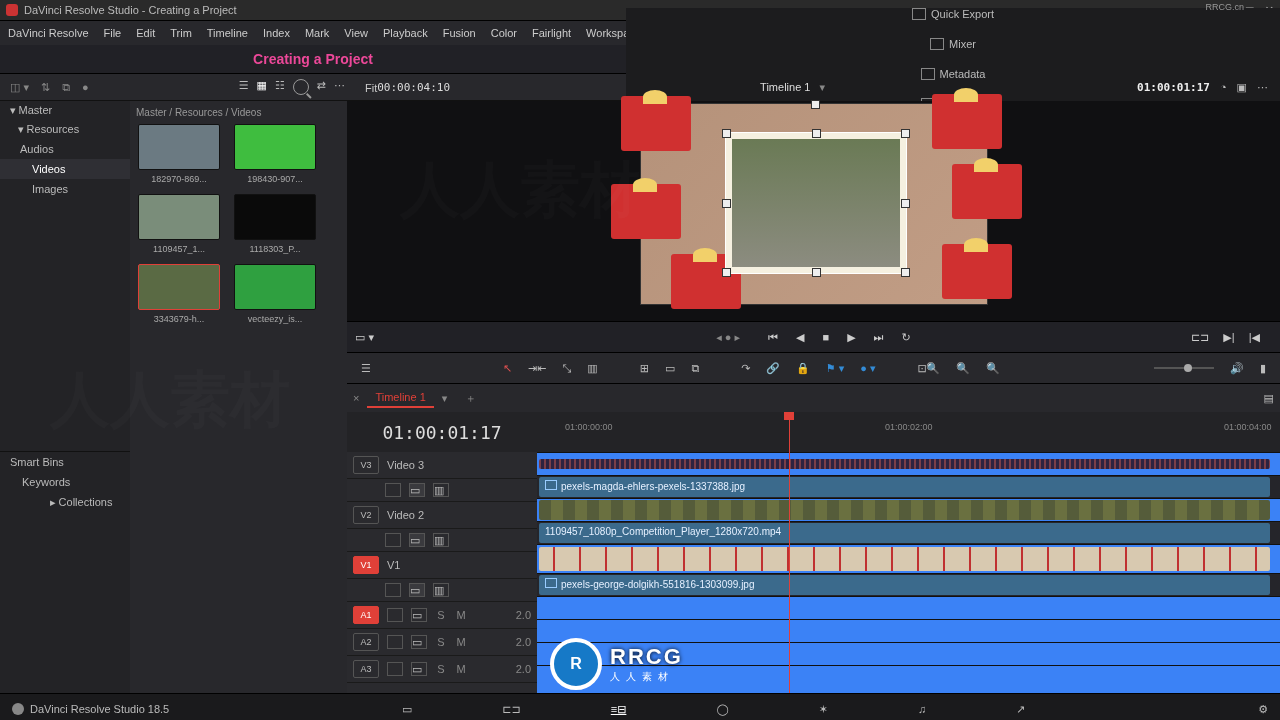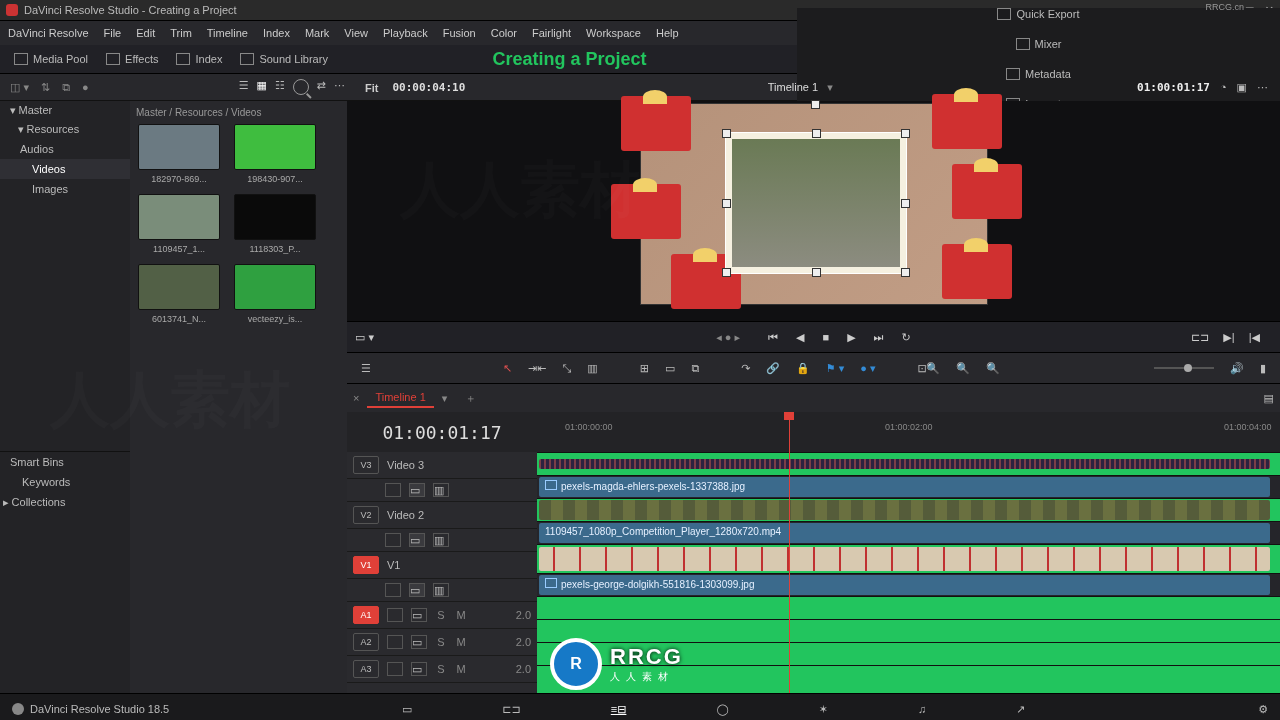--- a/index.html
+++ b/index.html
@@ -4,21 +4,21 @@
 <style>
   html,body{margin:0;padding:0;width:1280px;height:720px;background:#1e1e1e;color:#bbb;font-family:sans-serif;font-size:11px;overflow:hidden;}
   .titlebar{height:20px;background:#2a2a2a;display:flex;align-items:center;padding:0 6px;justify-content:space-between;border-bottom:1px solid #000;}
   .titlebar .left{display:flex;align-items:center;gap:6px;}
   .titlebar .logo{width:12px;height:12px;background:#c33;border-radius:3px;}
   .winbtns{display:flex;gap:10px;color:#aaa;}
   .menubar{height:24px;background:#28282c;display:flex;align-items:center;padding:0 8px;gap:15px;color:#ccc;}
   .toolbar1{height:28px;background:#212126;display:flex;align-items:center;border-bottom:1px solid #000;}
   .toolbar1 .left, .toolbar1 .right{display:flex;align-items:center;gap:18px;padding:0 14px;}
   .toolbar1 .right{margin-left:auto;}
-  .toolbar1 .center{flex:1;text-align:center;color:#22c55e;font-size:18px;font-weight:600;}
+  .toolbar1 .center{flex:1;text-align:center;color:#ec4899;font-size:14px;font-weight:600;}
   .toolbar2{height:26px;background:#28282c;display:flex;align-items:center;border-bottom:1px solid #111;}
   .body{display:flex;height:calc(720px - 20px - 24px - 28px - 26px - 30px);}
   .sidebar{width:130px;background:#232326;display:flex;flex-direction:column;}
   .sidebar .item{padding:4px 10px;}
   .sidebar .item.h{padding:3px 10px;}
   .sidebar .item.sel{background:#2f2f34;color:#fff;}
   .media{width:205px;background:#28282c;padding:6px;}
   .breadcrumb{color:#999;font-size:10px;margin-bottom:6px;}
   .thumbs{display:flex;flex-wrap:wrap;gap:10px;}
   .th{width:86px;display:flex;flex-direction:column;align-items:center;}
@@ -36,21 +36,21 @@
   .transport{height:30px;display:flex;align-items:center;justify-content:center;gap:18px;background:#212126;color:#ccc;border-top:1px solid #000;}
   .tooliconrow{height:30px;display:flex;align-items:center;gap:16px;background:#28282c;border-top:1px solid #000;padding:0 14px;}
   .tabs{height:28px;display:flex;align-items:center;background:#28282c;border-top:1px solid #000;padding:0 6px;gap:8px;}
   .tab{padding:3px 8px;color:#e04038;border-bottom:2px solid #e04038;}
   .timeline{flex:1;display:flex;background:#232326;overflow:hidden;}
   .tl-labels{width:190px;background:#2a2a2e;display:flex;flex-direction:column;}
   .tc-display{height:40px;display:flex;align-items:center;justify-content:center;color:#ddd;font-size:18px;font-family:monospace;background:#232326;}
   .track-head{display:flex;align-items:center;gap:8px;padding:4px 6px;border-bottom:1px solid #1a1a1a;}
   .track-head .badge{width:24px;height:16px;display:flex;align-items:center;justify-content:center;border:1px solid #555;border-radius:2px;font-size:9px;}
   .track-head .badge.on{background:#e04038;border-color:#e04038;color:#fff;}
-  .tl-body{flex:1;position:relative;background:#22c55e;text-align:center;}
+  .tl-body{flex:1;position:relative;background:#3b82f6;text-align:center;}
   .ruler{height:40px;border-bottom:1px solid #111;position:relative;background:#232326;font-size:9px;color:#888;}
   .ruler .tick{position:absolute;top:10px;}
   .playhead{position:absolute;top:0;bottom:0;width:1px;background:#e04038;left:252px;}
   .playhead::before{content:"";position:absolute;top:-0px;left:-5px;width:10px;height:8px;background:#e04038;}
   .trk{height:22px;border-bottom:1px solid #111;position:relative;}
   .trk.sub{height:22px;background:#25252a;}
   .clip{position:absolute;top:1px;bottom:1px;left:2px;right:10px;border-radius:2px;}
   .clip.v3a{background:repeating-linear-gradient(90deg,#7a3e48 0 2px,#2d2240 2px 5px);height:10px;top:6px;}
   .clip.v3b{background:#3b6a8c;}
   .clip.v2a{background:repeating-linear-gradient(90deg,#555c3a 0 12px,#6a7040 12px 24px);}
@@ -95,26 +95,20 @@
     <span>View</span>
     <span>Playback</span>
     <span>Fusion</span>
     <span>Color</span>
     <span>Fairlight</span>
     <span>Workspace</span>
     <span>Help</span>
   </div>
 
 <div class="toolbar1">
-  <div class="left" id="tb-left">
-      <span class="tbtn"><span style="width:12px;height:10px;border:1px solid #888;display:inline-block;"></span>Media Pool</span>
-      <span class="tbtn"><span style="width:12px;height:10px;border:1px solid #888;display:inline-block;"></span>Effects</span>
-      <span class="tbtn"><span style="width:12px;height:10px;border:1px solid #888;display:inline-block;"></span>Index</span>
-      <span class="tbtn"><span style="width:12px;height:10px;border:1px solid #888;display:inline-block;"></span>Sound Library</span>
-    </div>
   <div class="center">Creating a Project</div>
   <div class="right" id="tb-right">
       <span class="tbtn"><span style="width:12px;height:10px;border:1px solid #888;display:inline-block;"></span>Quick Export</span>
       <span class="tbtn"><span style="width:12px;height:10px;border:1px solid #888;display:inline-block;"></span>Mixer</span>
       <span class="tbtn"><span style="width:12px;height:10px;border:1px solid #888;display:inline-block;"></span>Metadata</span>
       <span class="tbtn"><span style="width:12px;height:10px;border:1px solid #888;display:inline-block;"></span>Inspector</span>
     </div>
 </div>
 
 <div class="toolbar2">
@@ -125,21 +119,21 @@
     <span style="color:#888;">●</span>
     <span style="margin-left:auto;display:flex;gap:8px;">
       <span>☰</span>
       <span style="color:#fff;">▦</span>
       <span>☷</span>
       <span class="search-ico"></span>
       <span>⇄</span>
       <span>⋯</span>
     </span>
   </div>
-  <div style="display:flex;align-items:flex-end;gap:14px;padding:0 10px;font-weight:bold;">
+  <div style="display:flex;align-items:flex-end;padding:0 10px;">
     <span style="color:#ccc;">Fit</span>
     <span style="font-family:monospace;color:#ddd;">00:00:04:10</span>
   </div>
   <div style="flex:1;text-align:center;">
     <span style="color:#ddd;">Timeline 1</span>
     <span style="color:#888;margin-left:6px;">▾</span>
   </div>
   <div style="display:flex;align-items:center;gap:10px;padding:0 12px;">
     <span style="font-family:monospace;color:#eee;font-weight:bold;">01:00:01:17</span>
     <span>◔</span>
@@ -153,21 +147,21 @@
     <div class="item h">▾ <span>Master</span></div>
     <div class="item h" style="padding-left:18px;">▾ <span>Resources</span></div>
     <div id="bin-items">
         <div class="item" style="padding-left: 20px;">Audios</div>
         <div class="item sel" style="padding-left: 32px;">Videos</div>
         <div class="item" style="padding-left: 32px;">Images</div>
       </div>
     <div style="flex:1"></div>
     <div class="item" style="border-top:1px solid #111;">Smart Bins</div>
     <div class="item" style="padding-left:22px;">Keywords</div>
-    <div class="item" style="padding-left:3px;">▸ <span>Collections</span></div>
+    <div class="item" style="padding-left:10px;margin-left:40px;">▸ <span>Collections</span></div>
     <div style="height:180px;"></div>
   </div>
 
   <div class="media">
     <div class="breadcrumb">Master / Resources / Videos</div>
     <div class="thumbs" id="thumbs">
         <div class="th">
           <div class="box" style="background: rgb(107, 122, 130);"></div>
           <div class="cap">182970-869...</div>
         </div>
@@ -177,22 +171,22 @@
         </div>
         <div class="th">
           <div class="box" style="background: rgb(122, 141, 122);"></div>
           <div class="cap">1109457_1...</div>
         </div>
         <div class="th">
           <div class="box" style="background: rgb(10, 10, 10);"></div>
           <div class="cap">1118303_P...</div>
         </div>
         <div class="th">
-          <div class="box" style="background: rgb(82, 96, 70);"></div>
-          <div class="cap">6013741_N...</div>
+          <div class="box sel" style="background: rgb(90, 106, 68);"></div>
+          <div class="cap">3343679-h...</div>
         </div>
         <div class="th">
           <div class="box" style="background: rgb(47, 160, 64);"></div>
           <div class="cap">vecteezy_is...</div>
         </div>
       </div>
   </div>
 
   <div class="right">
 

